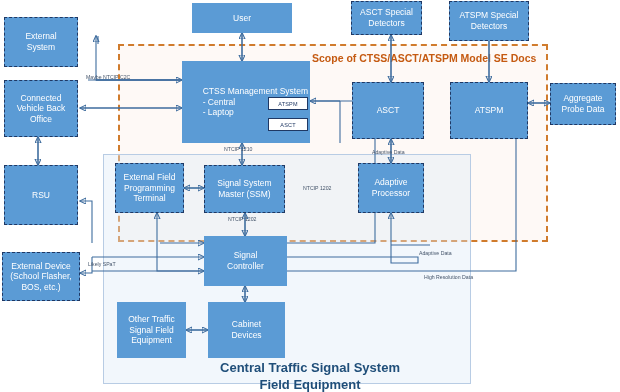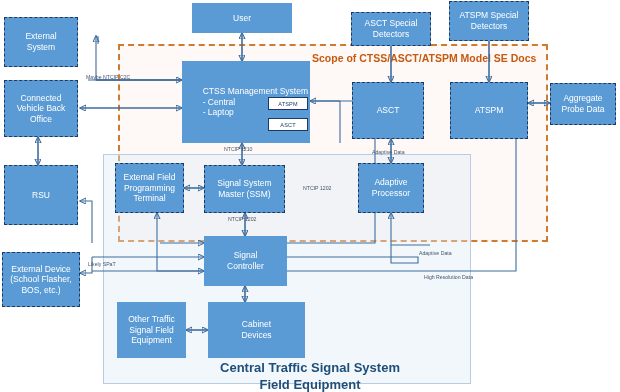--- a/index.html
+++ b/index.html
@@ -135,21 +135,21 @@
 
     <polyline points="287,271 516,271 516,105" marker-end="url(#ah)"></polyline>
 
     <line x1="391" y1="245" x2="430" y2="245"></line>
   </svg>
 
   <div class="box plain" style="left:192px;top:3px;width:100px;height:30px;">
     <span class="ml">User</span>
   </div>
 
-  <div class="box dashed" style="left:351px;top:12px;width:80px;height:34px;text-align:center;">
+  <div class="box dashed" style="left:351px;top:1px;width:71px;height:34px;text-align:center;">
     <span class="ml">ASCT Special
 Detectors</span>
   </div>
 
   <div class="box dashed" style="left:449px;top:1px;width:80px;height:40px;">
     <span class="ml">ATSPM Special
 Detectors</span>
   </div>
 
   <div class="box dashed" style="left:4px;top:17px;width:74px;height:50px;">
@@ -160,21 +160,21 @@
   <div class="box dashed" style="left:4px;top:80px;width:74px;height:57px;">
     <span class="ml">Connected
 Vehicle Back
 Office</span>
   </div>
 
   <div class="box dashed" style="left:4px;top:165px;width:74px;height:60px;">
     <span class="ml">RSU</span>
   </div>
 
-  <div class="box dashed" style="left:2px;top:252px;width:78px;height:55px;">
+  <div class="box dashed" style="left:2px;top:252px;width:78px;height:49px;">
     <span class="ml">External Device
 (School Flasher,
 BOS, etc.)</span>
   </div>
 
   <div class="box plain" style="left:182px;top:61px;width:128px;height:82px;
               align-items:center;justify-content:flex-end;">
     <span class="ml" style="text-align:left;padding-left:6px;">CTSS Management System
     - Central
     - Laptop</span>
@@ -221,21 +221,21 @@
     <span class="ml">Signal
 Controller</span>
   </div>
 
   <div class="box plain" style="left:117px;top:302px;width:69px;height:56px;">
     <span class="ml">Other Traffic
 Signal Field
 Equipment</span>
   </div>
 
-  <div class="box plain" style="left:208px;top:302px;width:97px;height:56px;">
+  <div class="box plain" style="left:208px;top:302px;width:77px;height:56px;">
     <span class="ml">Cabinet
 Devices</span>
   </div>
 
   <div class="clabel" style="left:86px;top:74px;">Maybe NTCIP C2C</div>
 
   <div class="clabel" style="left:224px;top:146px;">NTCIP 1210</div>
 
   <div class="clabel" style="left:228px;top:216px;">NTCIP 1202</div>
 

